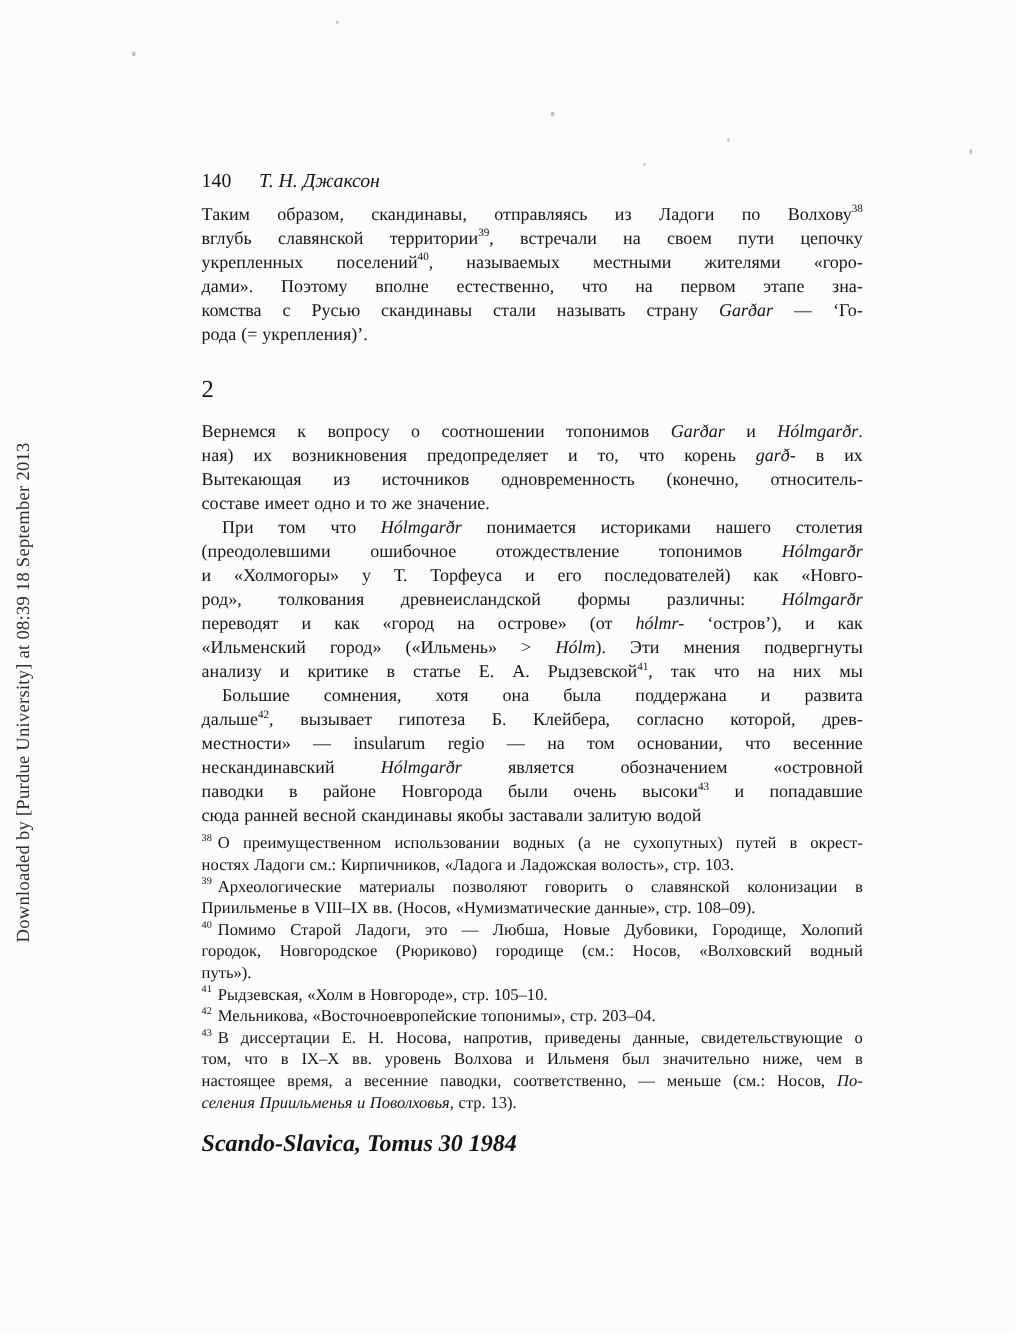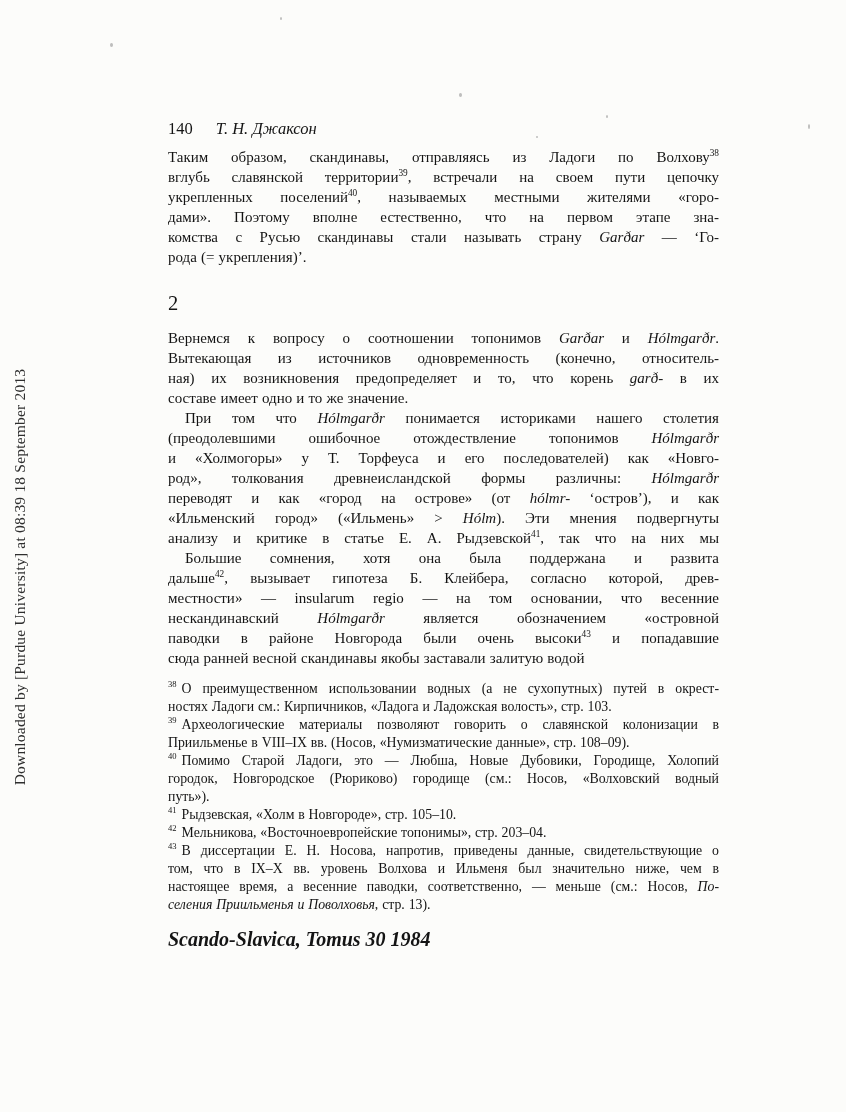--- a/index.html
+++ b/index.html
@@ -20,42 +20,42 @@
     position: absolute;
     left: 20px; top: 577px;
     transform: translate(-50%, -50%) rotate(-90deg);
     white-space: nowrap;
     font-size: 15.5px;
     color: #2e2e2e;
     letter-spacing: 0.2px;
   }
   .content {
     position: absolute;
-    left: 168px; top: 118px;
+    left: 168px; top: 140px;
     width: 551px;
   }
   .running-header { font-size: 16.5px; line-height: 22px; margin: 0 0 7px 0; }
   .page-number { display: inline-block; margin-right: 23px; }
   .author { font-style: italic; }
 
   .line {
     font-size: 15px;
     line-height: 20px;
     text-align: justify;
     text-align-last: justify;
     word-spacing: 0.4px;
   }
   .line.final { text-align-last: left; }
   .line.indent { text-indent: 17px; }
   .it { font-style: italic; }
   sup { font-size: 62%; vertical-align: super; line-height: 0; }
 
   .section-heading { font-size: 20.5px; line-height: 26px; margin: 23px 0 12px 0; }
 
-  .footnotes { margin-top: 12px; }
+  .footnotes { margin-top: 4px; }
   .footnotes .line { font-size: 13.8px; line-height: 18px; }
   .fn-marker { margin-right: 5px; }
   .footnote { margin: 0; }
 
   .journal-footer {
     margin-top: 14px;
     font-size: 20px;
     font-style: italic;
     font-weight: bold;
   }
@@ -85,22 +85,22 @@
           <div class="line"><span>Таким образом, скандинавы, отправляясь из Ладоги по Волхову</span><sup>38</sup></div>
           <div class="line"><span>вглубь славянской территории</span><sup>39</sup><span>, встречали на своем пути цепочку</span></div>
           <div class="line"><span>укрепленных поселений</span><sup>40</sup><span>, называемых местными жителями «горо-</span></div>
           <div class="line"><span>дами». Поэтому вполне естественно, что на первом этапе зна-</span></div>
           <div class="line"><span>комства с Русью скандинавы стали называть страну </span><span class="it">Garðar</span><span> — ‘Го-</span></div>
           <div class="line final"><span>рода (= укрепления)’.</span></div>
         </div>
         <div class="section-heading">2</div>
         <div>
           <div class="line"><span>Вернемся к вопросу о соотношении топонимов </span><span class="it">Garðar</span><span> и </span><span class="it">Hólmgarðr</span><span>.</span></div>
+          <div class="line"><span>ная) их возникновения предопределяет и то, что корень </span><span class="it">garð-</span><span> в их</span></div>
           <div class="line"><span>Вытекающая из источников одновременность (конечно, относитель-</span></div>
-          <div class="line"><span>ная) их возникновения предопределяет и то, что корень </span><span class="it">garð-</span><span> в их</span></div>
           <div class="line final"><span>составе имеет одно и то же значение.</span></div>
         </div>
         <div>
           <div class="line indent"><span>При том что </span><span class="it">Hólmgarðr</span><span> понимается историками нашего столетия</span></div>
           <div class="line"><span>(преодолевшими ошибочное отождествление топонимов </span><span class="it">Hólmgarðr</span></div>
           <div class="line"><span>и «Холмогоры» у Т. Торфеуса и его последователей) как «Новго-</span></div>
           <div class="line"><span>род», толкования древнеисландской формы различны: </span><span class="it">Hólmgarðr</span></div>
           <div class="line"><span>переводят и как «город на острове» (от </span><span class="it">hólmr-</span><span> ‘остров’), и как</span></div>
           <div class="line"><span>«Ильменский город» («Ильмень» &gt; </span><span class="it">Hólm</span><span>). Эти мнения подвергнуты</span></div>
           <div class="line"><span>анализу и критике в статье Е. А. Рыдзевской</span><sup>41</sup><span>, так что на них мы</span></div>

